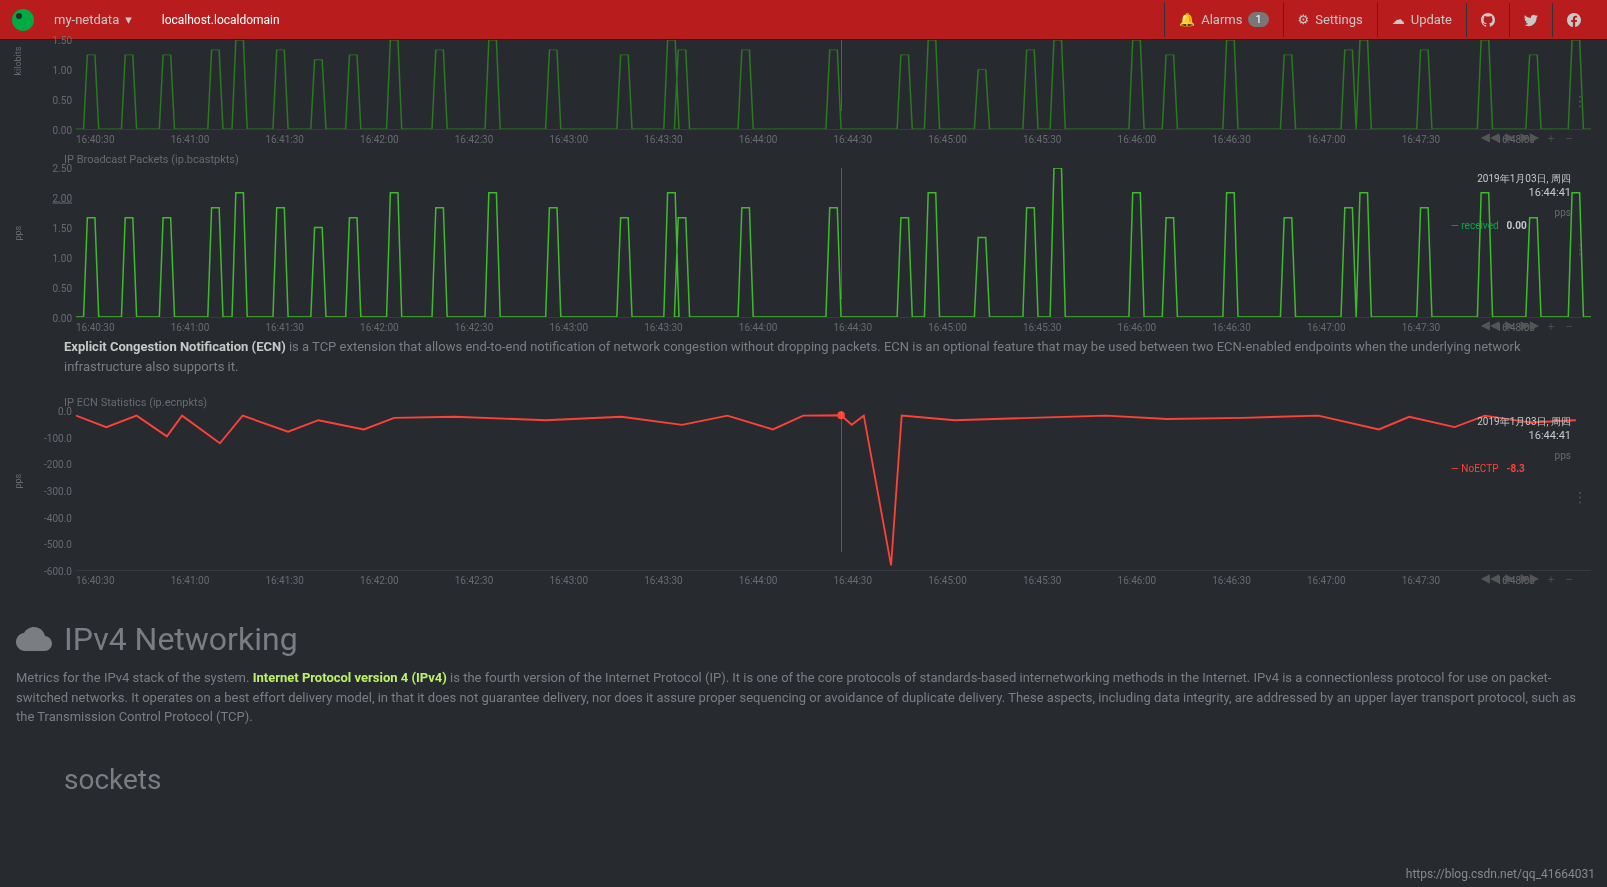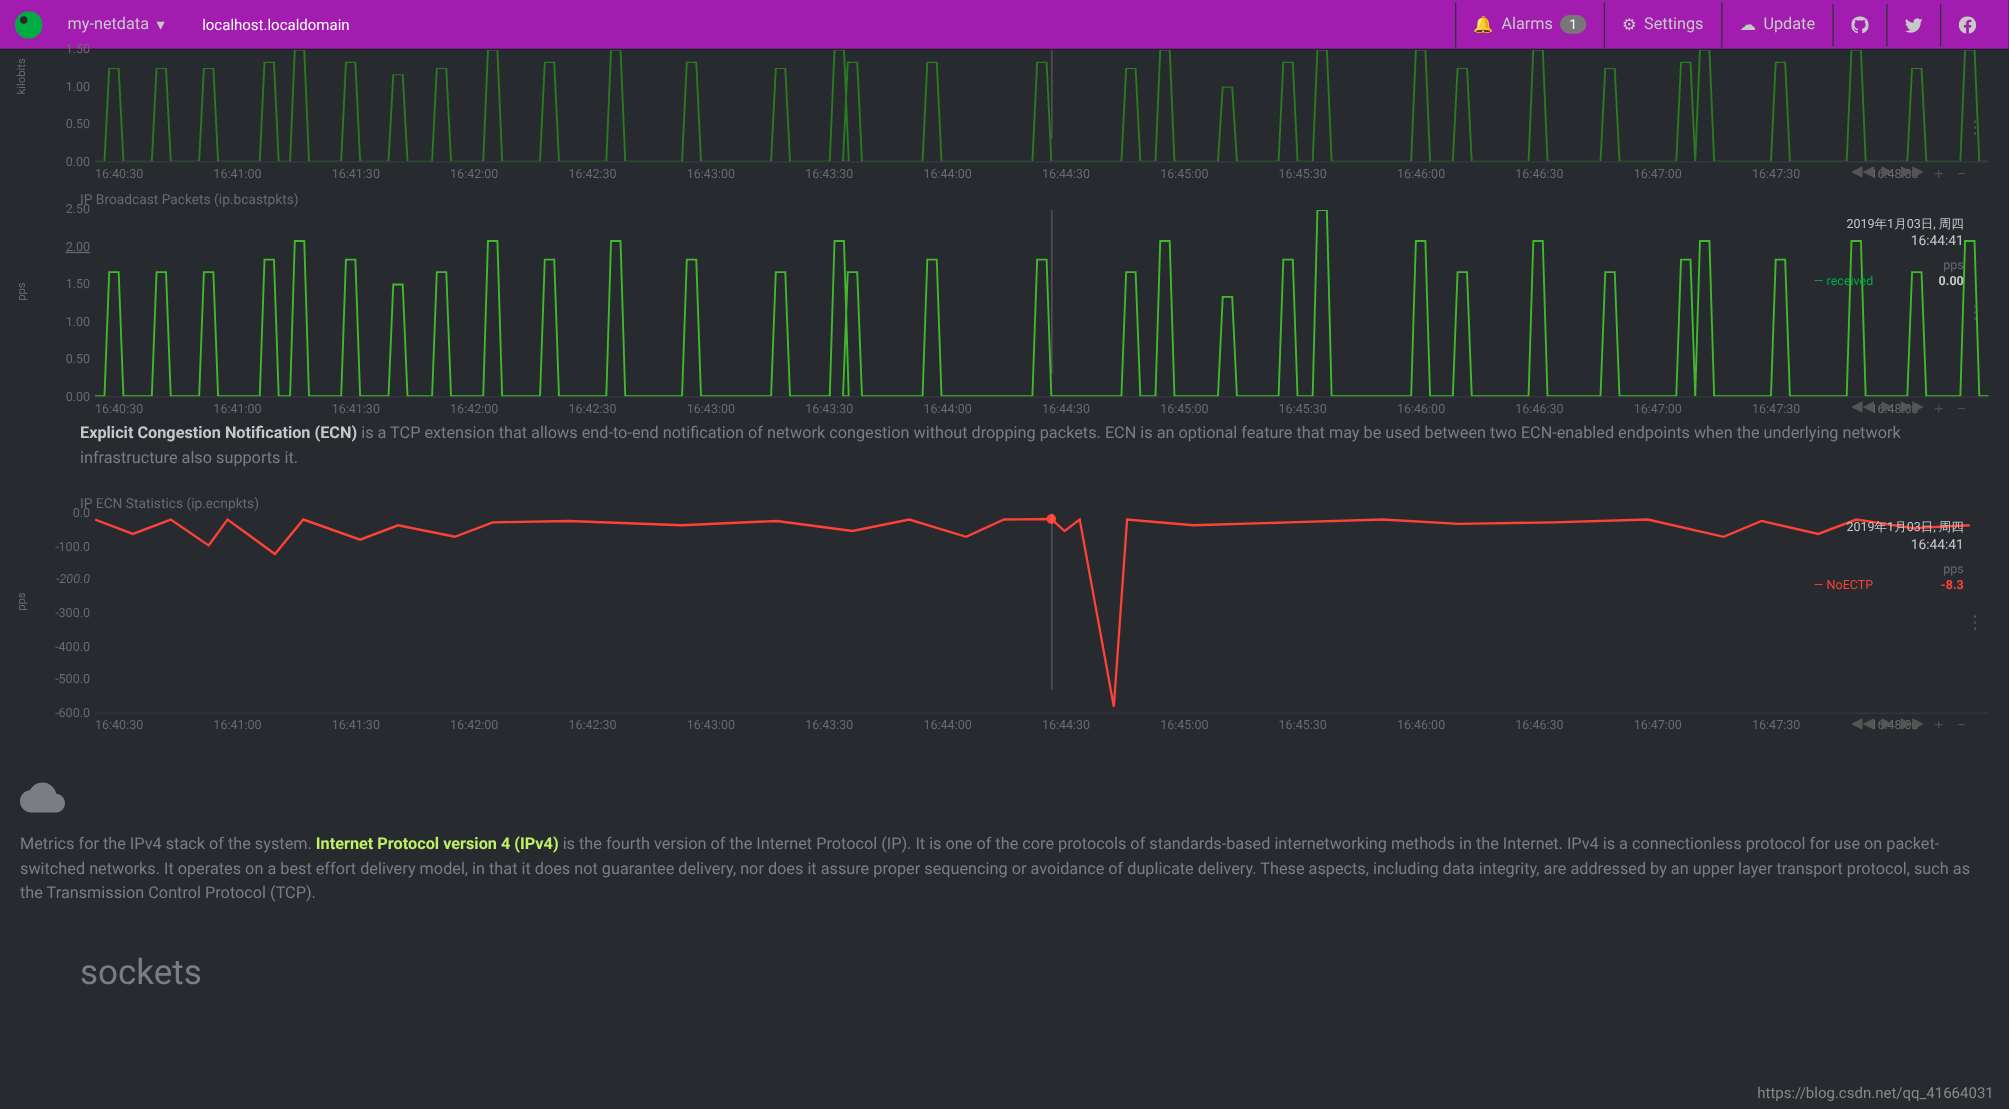--- a/index.html
+++ b/index.html
@@ -1,17 +1,17 @@
 <!DOCTYPE html>
 <html><head>
 <meta charset="utf-8">
 <style>
 *{margin:0;padding:0;box-sizing:border-box}
 body{background:#272b30;color:#c8c8c8;font-family:-apple-system,BlinkMacSystemFont,"Segoe UI",Roboto,sans-serif;font-size:13px;overflow-x:hidden}
-.navbar{background:#a21caf;height:40px;display:flex;align-items:center;padding:17px 12px;border-bottom:1px solid #1c1e22}
+.navbar{background:#b91c1c;height:40px;display:flex;align-items:center;padding:17px 12px;border-bottom:1px solid #1c1e22}
 .logo{width:22px;height:22px;background:#00ab44;border-radius:50%;margin-right:20px;position:relative}
 .logo::after{content:"";position:absolute;width:6px;height:6px;background:#272b30;border-radius:50%;top:4px;left:4px}
 .nav-dropdown{color:#c8c8c8;cursor:pointer;margin-right:30px;display:flex;align-items:center;gap:6px}
 .nav-hostname{color:#fff;font-size:12px}
 .nav-right{margin-left:auto;display:flex;align-items:center;gap:0}
 .nav-btn{padding:10px 14px;color:#c8c8c8;cursor:pointer;display:flex;align-items:center;gap:6px;border-left:1px solid #2e3338}
 .badge{background:#777;color:#fff;border-radius:10px;padding:1px 7px;font-size:11px}
 .icon{width:14px;height:14px;fill:#c8c8c8}
 .content{padding:0 16px}
 .chart-container{margin-bottom:4px;position:relative}
@@ -22,21 +22,21 @@
 .y-ticks{position:absolute;right:4px;height:100%;width:40px}
 .y-tick{position:absolute;right:0;transform:translateY(50%);text-align:right;width:100%}
 .plot{flex:1;position:relative;border-bottom:1px solid #373b40}
 .plot svg{position:absolute;inset:0;width:100%;height:100%}
 .x-axis{display:flex;font-size:10px;color:#676b70;padding:4px 0 0 60px;justify-content:space-between}
 .x-tick{flex:1;text-align:left}
 .chart-legend{position:absolute;right:20px;top:4px;font-size:10px;color:#676b70;text-align:right;min-width:120px}
 .legend-date{color:#c8c8c8;font-size:10px}
 .legend-time{color:#c8c8c8;font-size:11px}
 .legend-unit{color:#676b70;margin-top:8px}
-.legend-item{display:flex;justify-content:space-between;align-items:center;gap:8px;margin-top:2px}
+.legend-item{display:flex;align-items:center;gap:8px;margin-top:2px}
 .legend-swatch{color:#00ab44}
 .legend-swatch.red{color:#ff4136}
 .legend-val{color:#c8c8c8;font-weight:bold}
 .chart-toolbar{position:absolute;right:16px;bottom:-2px;display:flex;gap:6px;color:#555;font-size:12px}
 .chart-toolbar span{cursor:pointer}
 .section-heading{font-size:28px;color:#7a7e83;padding:20px 0 8px 48px;font-weight:normal}
 .section-text{color:#7a7e83;padding:0 16px 16px 48px;line-height:1.5;font-size:13px}
 .section-text b{color:#c8c8c8}
 .big-heading{font-size:32px;color:#7a7e83;padding:30px 0 10px 0;display:flex;align-items:center;gap:12px;font-weight:normal}
 .big-icon{width:36px;height:36px;fill:#7a7e83}
@@ -199,21 +199,21 @@
   </p>
 
   <div class="chart-container">
     <div class="chart-title">IP ECN Statistics (ip.ecnpkts)</div>
     <div class="chart-area" style="height:160px">
       <div class="y-axis">
         <div class="y-axis-label">pps</div>
         <div class="y-ticks" id="yticks3">
             <div class="y-tick" style="bottom: 100%;">0.0</div>
             <div class="y-tick" style="bottom: 83.3333%;">-100.0</div>
-            <div class="y-tick" style="bottom: 66.6667%; font-style: italic;">-200.0</div>
+            <div class="y-tick" style="bottom: 66.6667%;">-200.0</div>
             <div class="y-tick" style="bottom: 50%;">-300.0</div>
             <div class="y-tick" style="bottom: 33.3333%;">-400.0</div>
             <div class="y-tick" style="bottom: 16.6667%;">-500.0</div>
             <div class="y-tick" style="bottom: 0%;">-600.0</div>
           </div>
       </div>
       <div class="plot">
         <svg id="svg3" viewBox="0 0 1000 100" preserveAspectRatio="none">
             <path d="M0,2.898550724637681 L20,10.144927536231885 L40,2.898550724637681 L60,15.942028985507244 L70,2.898550724637681 L95,20.28985507246377 L110,2.898550724637681 L140,13.043478260869565 L160,5.797101449275362 L190,11.594202898550725 L210,4.3478260869565215 L250,3.6231884057971016 L310,5.797101449275362 L360,3.6231884057971016 L400,8.695652173913043 L430,2.898550724637681 L460,11.594202898550725 L480,2.898550724637681 L505,2.6521739130434785 L512,8.695652173913043 L520,2.898550724637681 L538,97.10144927536231 L545,2.898550724637681 L580,5.797101449275362 L630,4.3478260869565215 L680,2.898550724637681 L720,5.072463768115942 L770,4.3478260869565215 L820,2.898550724637681 L860,11.594202898550725 L880,3.6231884057971016 L910,10.144927536231885 L930,2.898550724637681 L960,7.246376811594203 L990,5.797101449275362 " stroke="#ff4136" stroke-width="1.2" fill="none"></path>
             <circle cx="505" cy="2.6521739130434785" r="2.5" fill="#ff4136"></circle>
@@ -255,20 +255,21 @@
       <span>＋</span>
       <span>－</span>
     </div>
     <div class="resize-handle">⋮</div>
   </div>
 
   <h1 class="big-heading">
     <svg class="big-icon" viewBox="0 0 24 24">
         <path d="M19.35 10.04C18.67 6.59 15.64 4 12 4 9.11 4 6.6 5.64 5.35 8.04 2.34 8.36 0 10.91 0 14c0 3.31 2.69 6 6 6h13c2.76 0 5-2.24 5-5 0-2.64-2.05-4.78-4.65-4.96z"></path>
       </svg>
+    <span>IPv4 Networking</span>
   </h1>
   <p class="big-text">
     <span>Metrics for the IPv4 stack of the system. </span><b>Internet Protocol version 4 (IPv4)</b><span> is the fourth version of the Internet Protocol (IP). It is one of the core protocols of standards-based internetworking methods in the Internet. IPv4 is a connectionless protocol for use on packet-switched networks. It operates on a best effort delivery model, in that it does not guarantee delivery, nor does it assure proper sequencing or avoidance of duplicate delivery. These aspects, including data integrity, are addressed by an upper layer transport protocol, such as the Transmission Control Protocol (TCP).</span>
   </p>
 
   <h2 class="section-heading">sockets</h2>
 
 </div>
 
 <div class="watermark">https://blog.csdn.net/qq_41664031</div>

